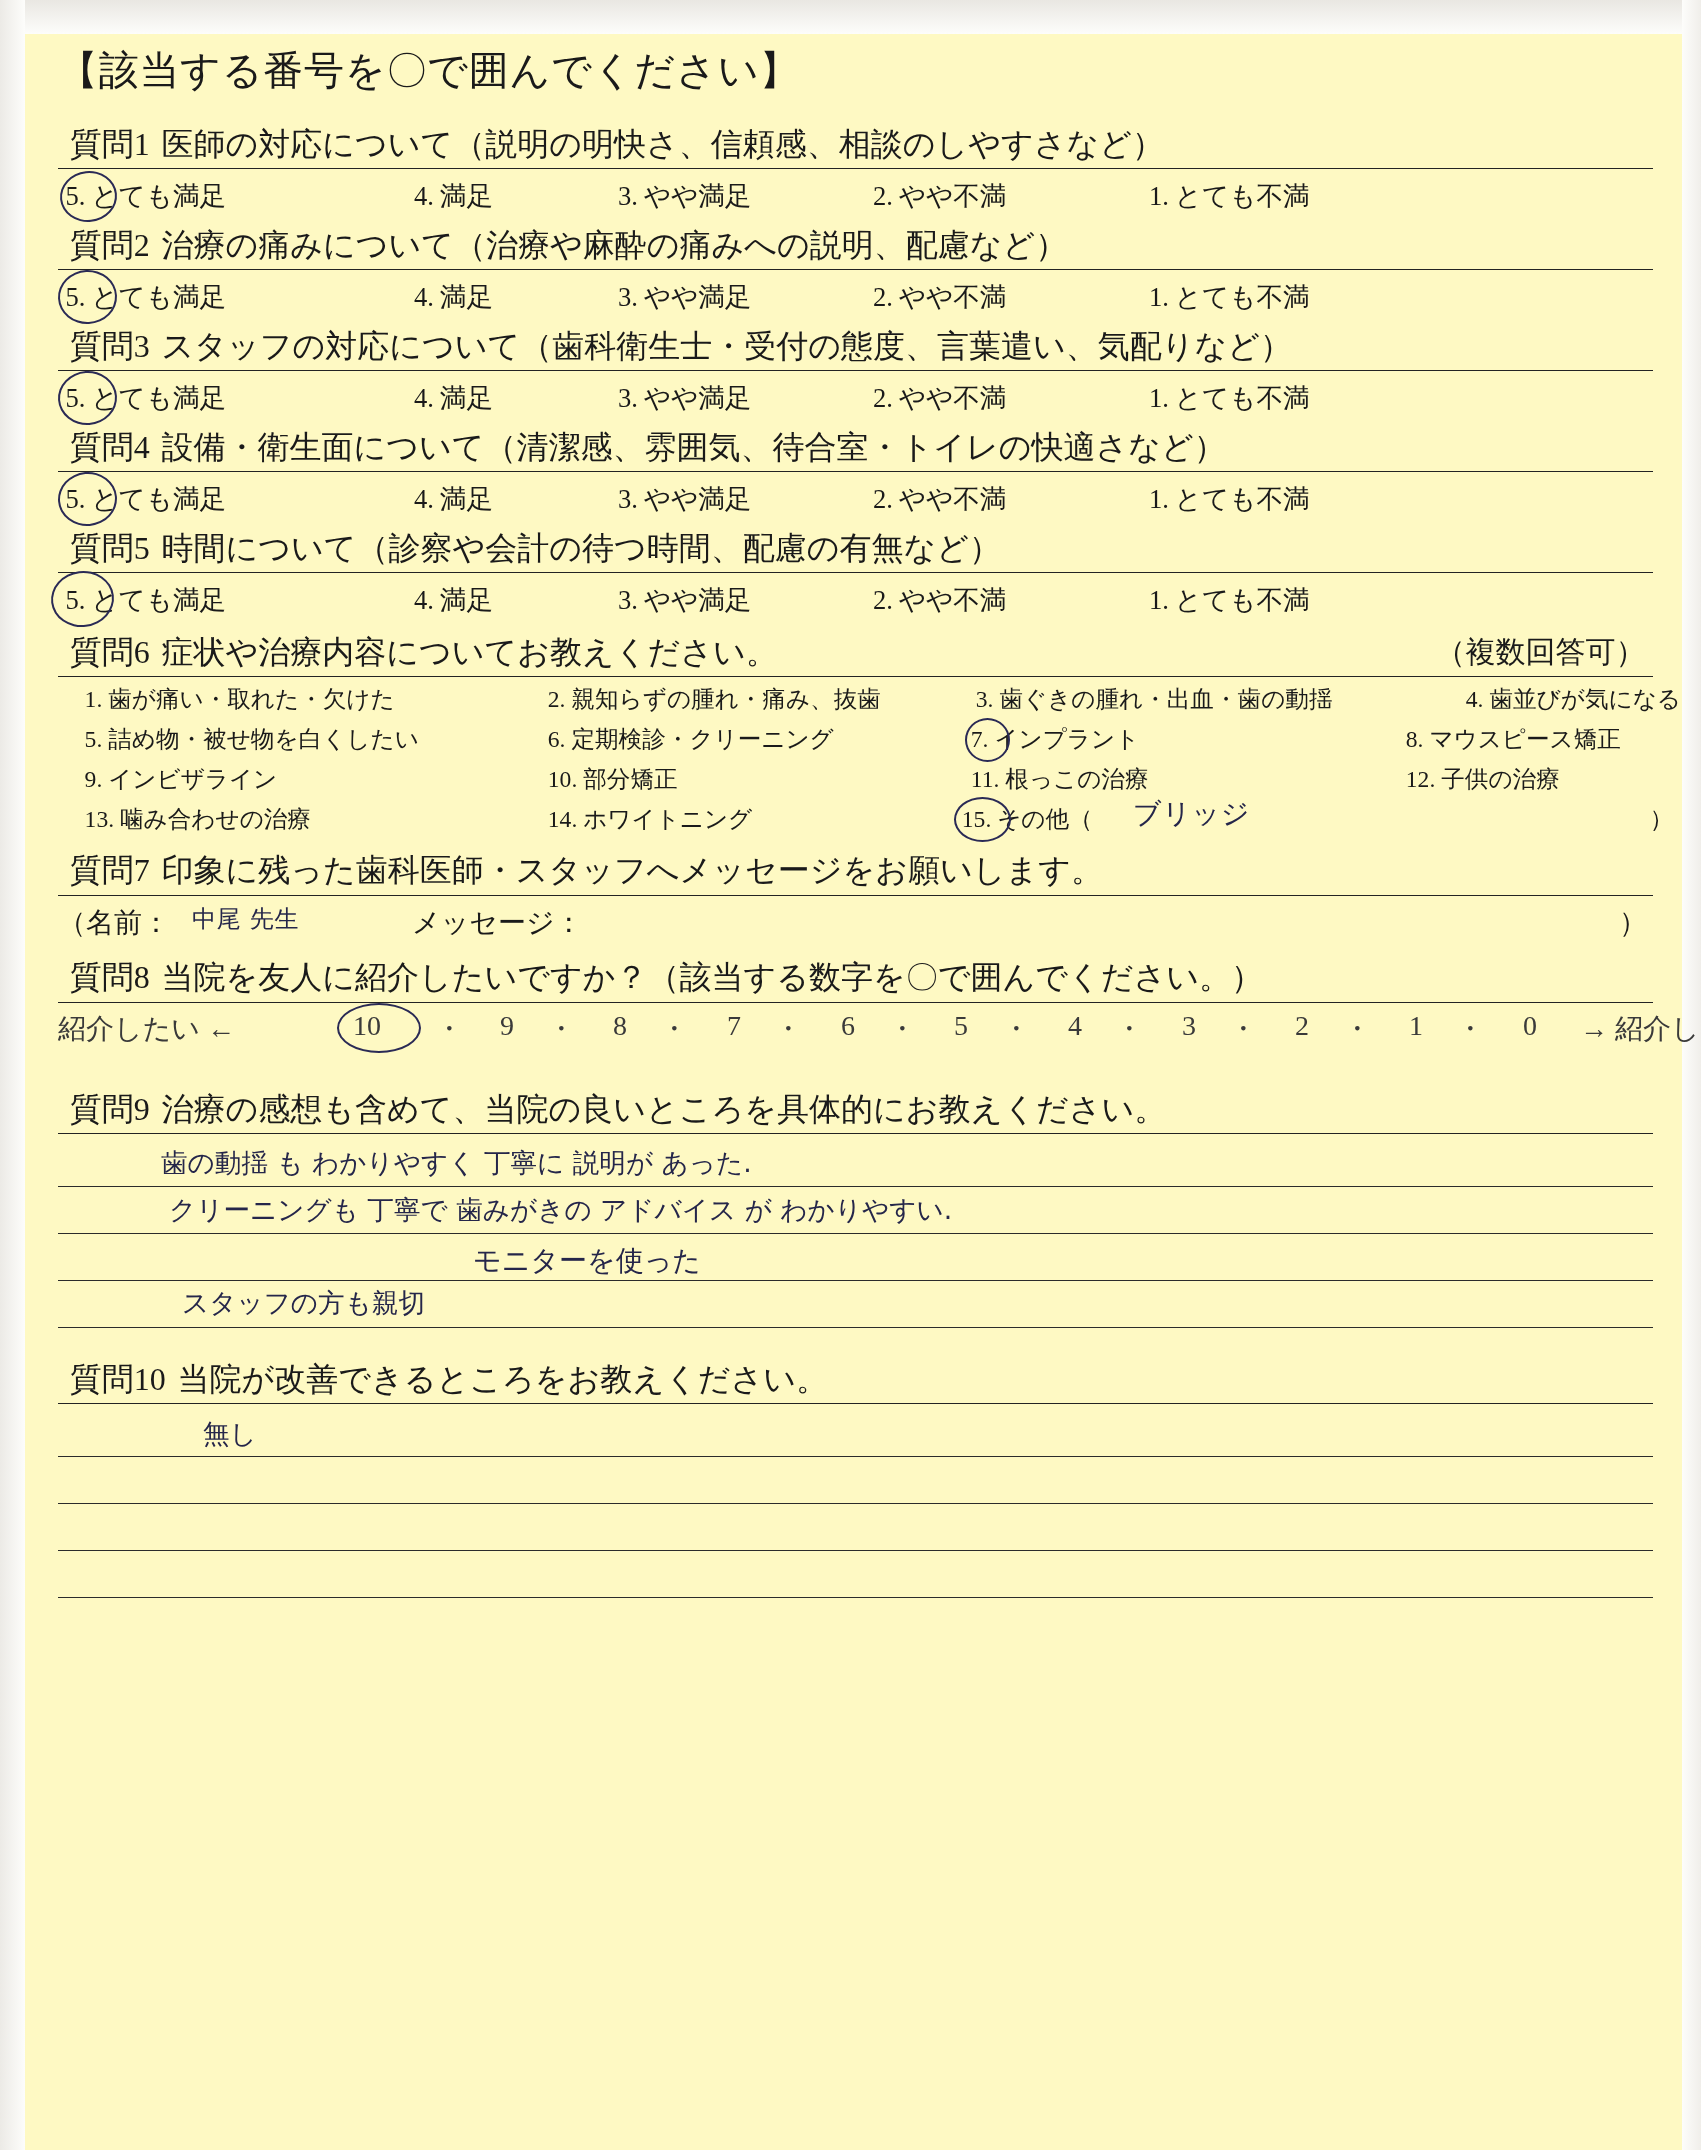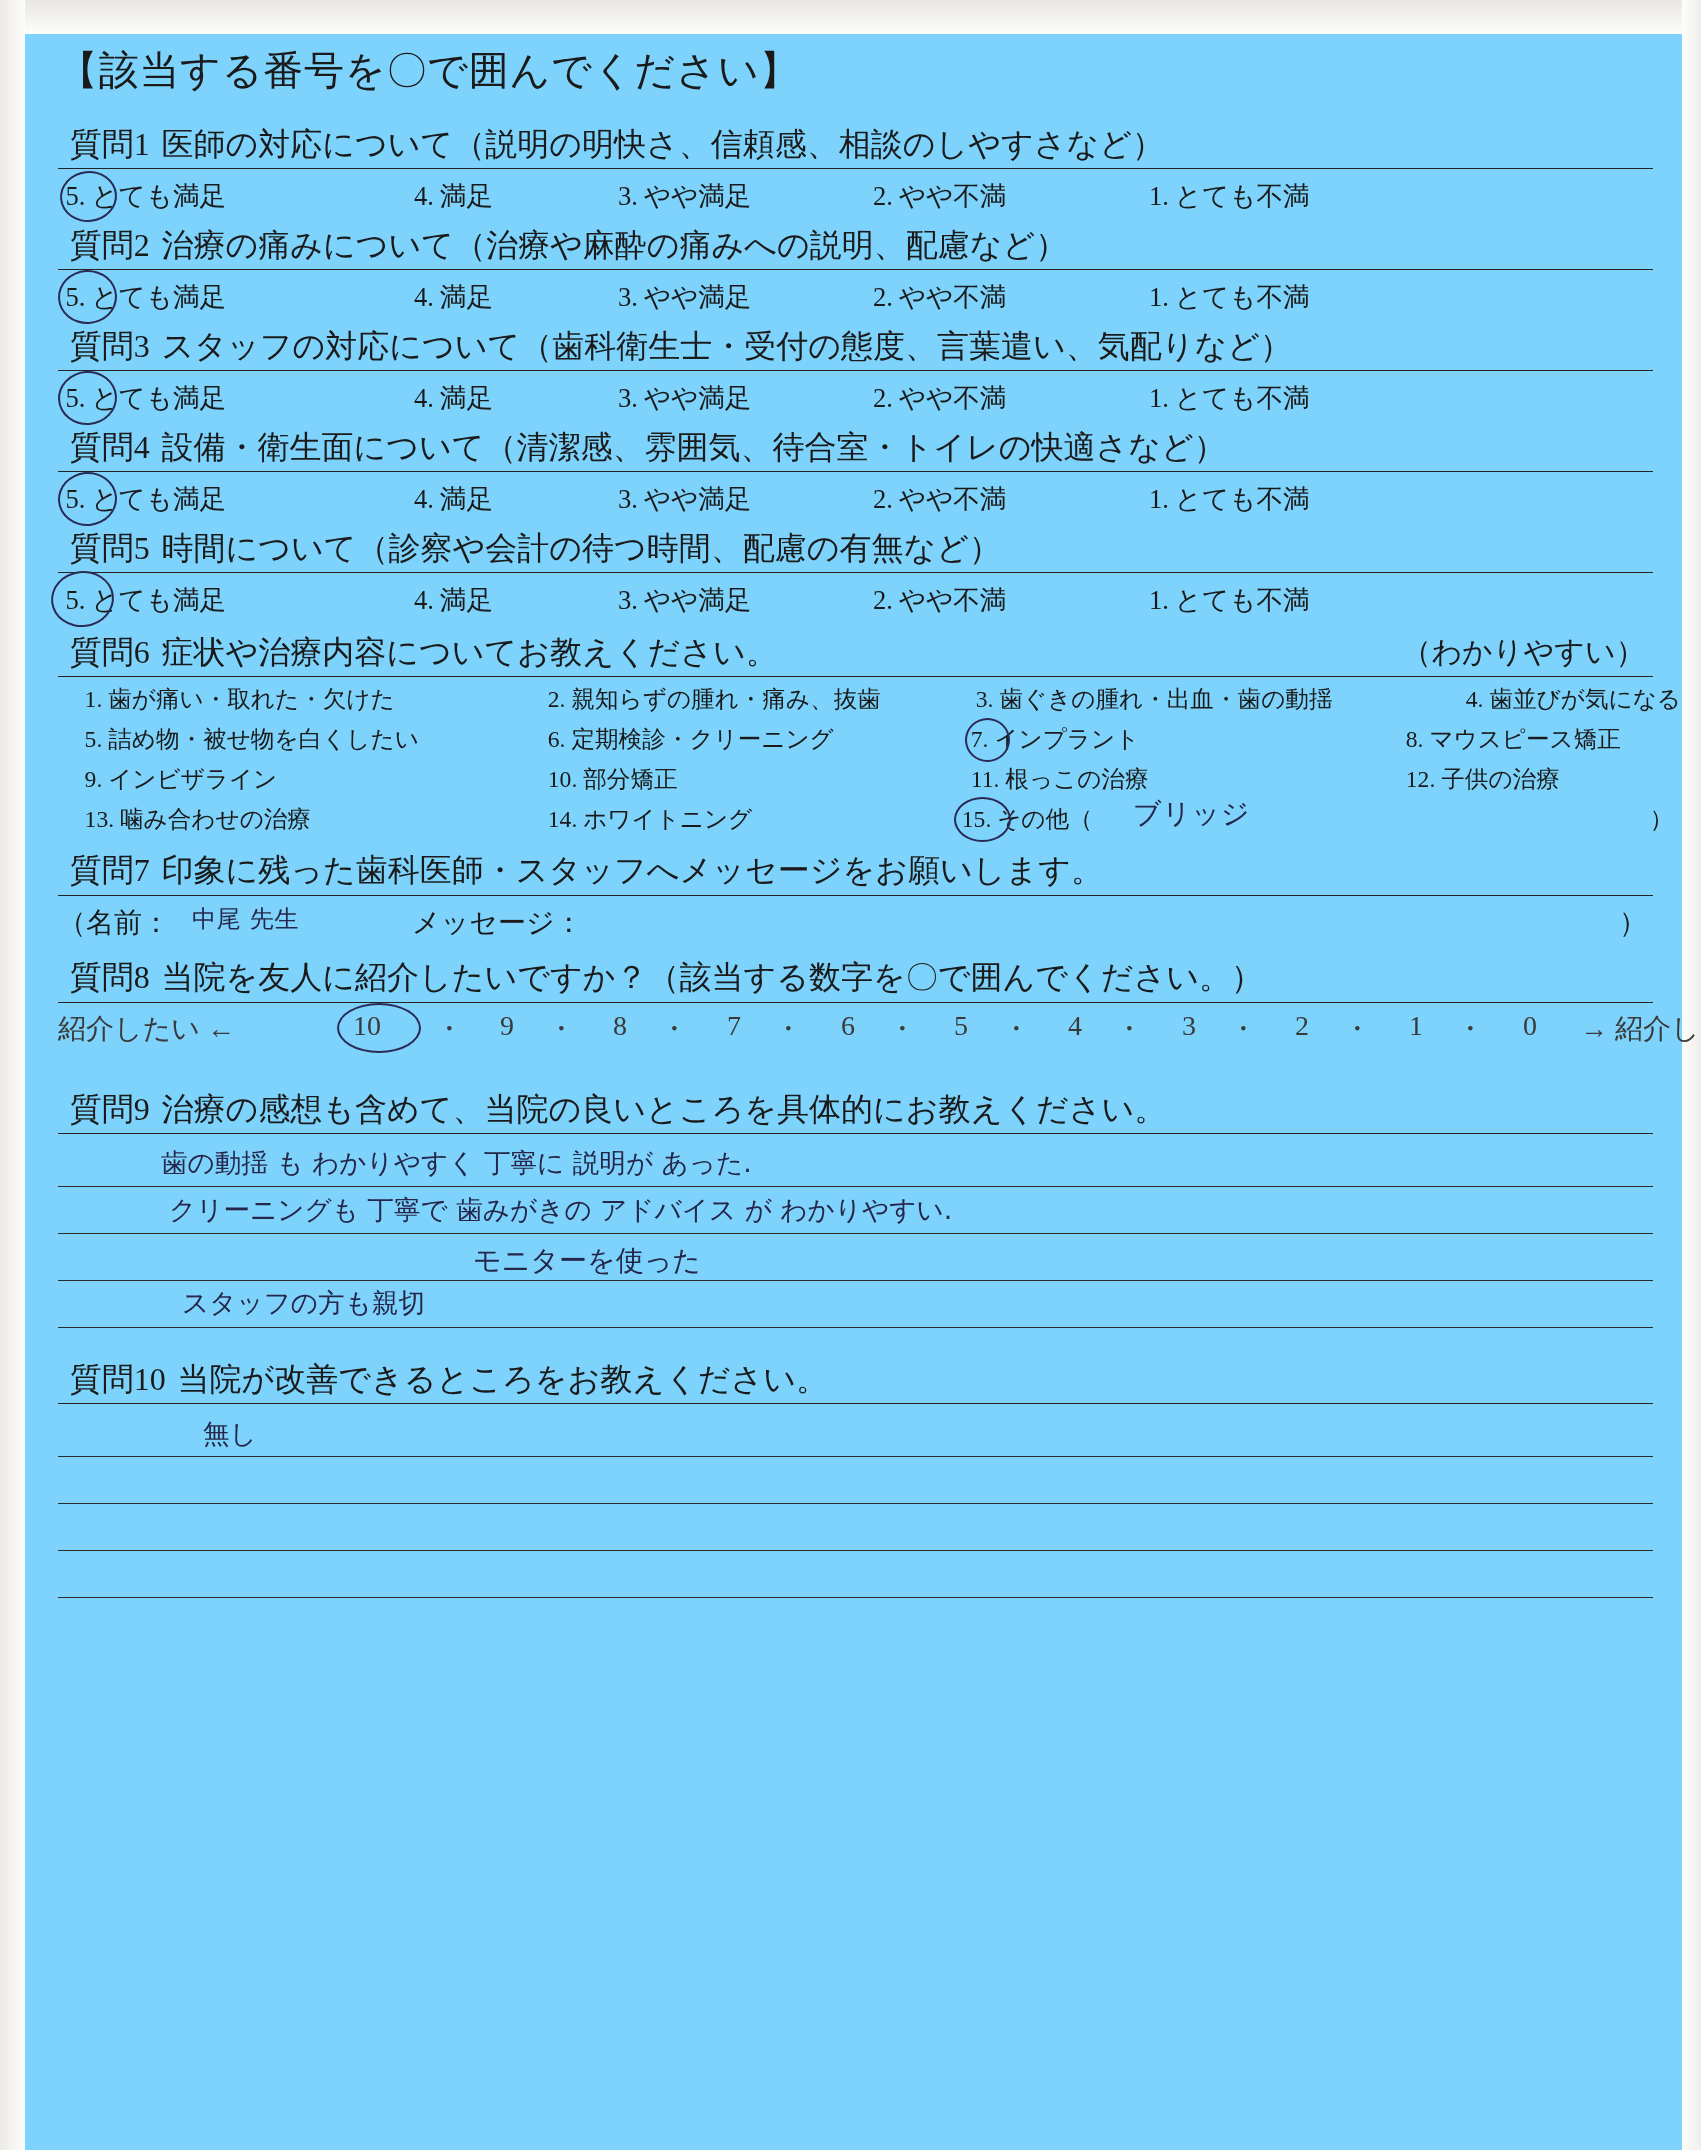--- a/index.html
+++ b/index.html
@@ -11,21 +11,21 @@
     width: 1701px;
     height: 2151px;
     position: relative;
     font-family: "Liberation Serif", "DejaVu Serif", serif;
     color: #1a1a1a;
     overflow: hidden;
   }
   .page {
     position: absolute;
     inset: 0;
-    background: #7dd3fc;
+    background: #fef9c3;
     padding: 0;
   }
   
   .scan-shade-top {
     position: absolute;
     top: 0; left: 0; right: 0; height: 34px;
     background: linear-gradient(180deg, #e9e7e2 0%, #fdfdfb 100%);
     pointer-events: none;
   }
   .scan-shade-left {
@@ -234,21 +234,21 @@
         <span class="scale-opt" style="left:560px;"><span class="num">3.</span><span>やや満足</span></span>
         <span class="scale-opt" style="left:815px;"><span class="num">2.</span><span>やや不満</span></span>
         <span class="scale-opt" style="left:1091px;"><span class="num">1.</span><span>とても不満</span></span>
         <span class="circle-mark" style="left:-7.4px; top:-5.9px; width:59px; height:52px; transform:rotate(-7deg);"></span>
       </div>
     </div>
 
     <div class="q-block" style="margin-top:10.3px;">
       <div class="q-head" style="position:relative;">
         <span class="q-label">質問6</span><span>症状や治療内容についてお教えください。</span>
-        <span class="q6-note">（わかりやすい）</span>
+        <span class="q6-note">（複数回答可）</span>
       </div>
       <div class="rule"></div>
       <div class="q6-grid">
         <div class="q6-row">
           <span class="q6-cell" style="left:14.8px;"><span>1.</span> <span>歯が痛い・取れた・欠けた</span></span>
           <span class="q6-cell" style="left:478px;"><span>2.</span> <span>親知らずの腫れ・痛み、抜歯</span></span>
           <span class="q6-cell" style="left:906px;"><span>3.</span> <span>歯ぐきの腫れ・出血・歯の動揺</span></span>
           <span class="q6-cell" style="left:1396px;"><span>4.</span> <span>歯並びが気になる</span></span>
         </div>
         <div class="q6-row">

